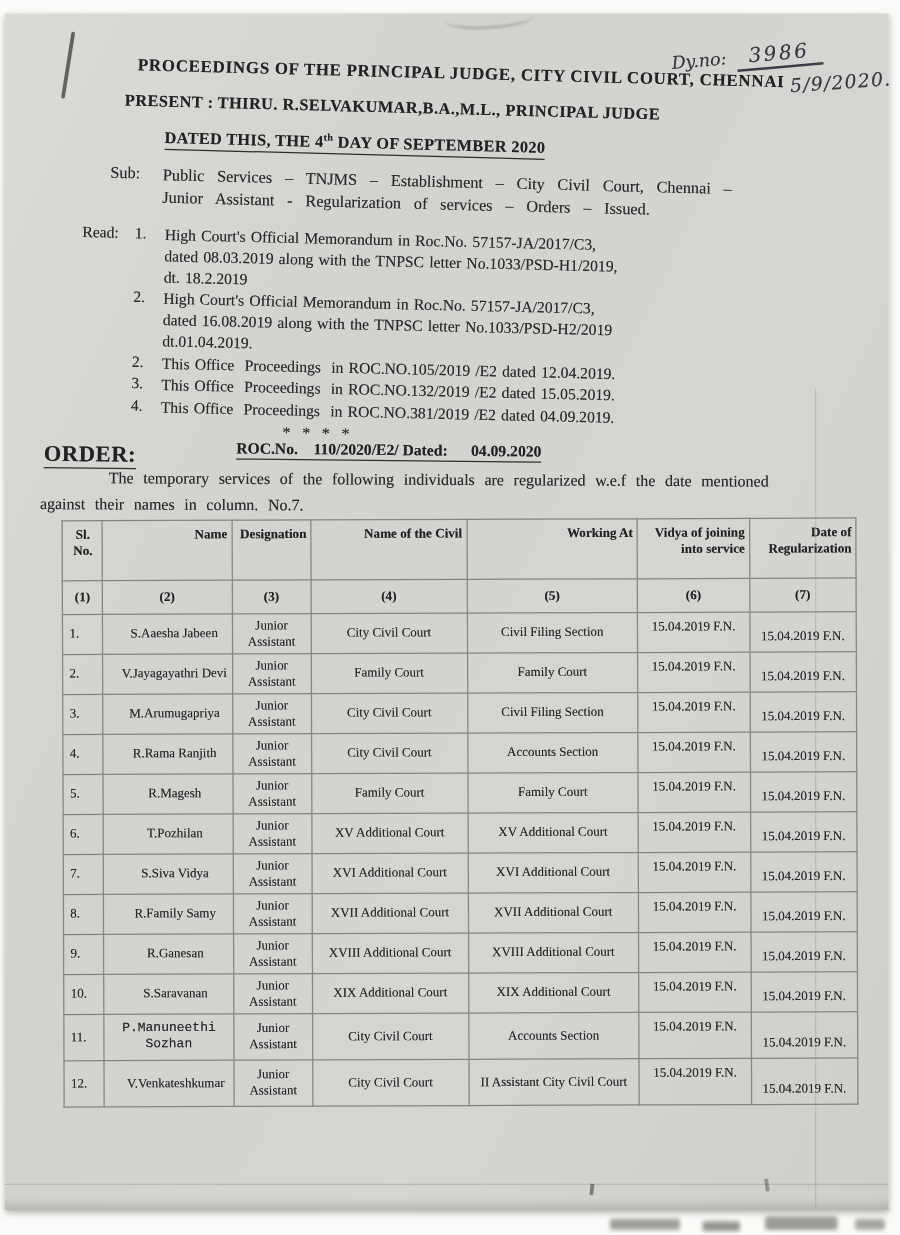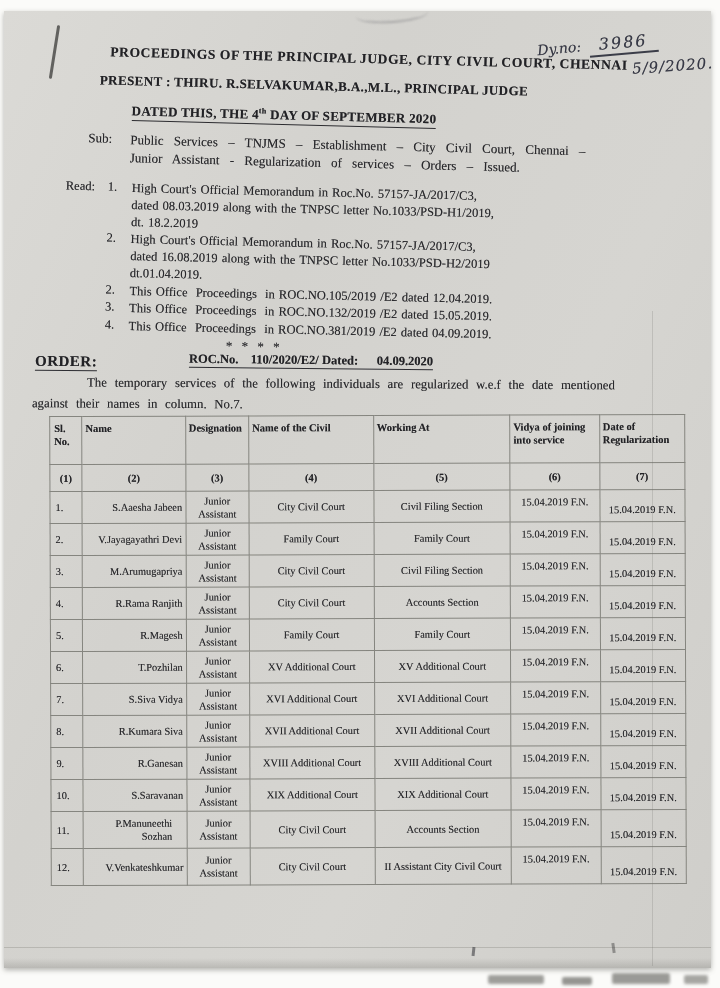--- a/index.html
+++ b/index.html
@@ -37,38 +37,38 @@
   .sub-text{flex:1;font-size:13px;line-height:1.42;white-space:pre-wrap;word-spacing:7px;}
   
   .read-row{left:60px;top:174px;display:flex;transform:rotate(1.3deg);}
   .read-label{width:42px;font-size:12.5px;flex:none;}
   .read-items{width:528px;}
   .read-item{display:flex;margin-bottom:1px;}
   .read-num{width:24px;flex:none;font-size:12.5px;}
   .read-text{flex:1;font-size:12.5px;line-height:1.34;white-space:pre-wrap;word-spacing:1px;}
   .stars{text-align:center;width:300px;font-size:13px;letter-spacing:3px;margin-top:1px;}
   
-  .order-label{left:31px;top:342px;font-weight:bold;font-size:15px;letter-spacing:.5px;border-bottom:1.6px solid #2e2e33;transform:rotate(.6deg);color:#222226;}
+  .order-label{left:31px;top:342px;font-weight:bold;font-size:18px;letter-spacing:.5px;border-bottom:1.6px solid #2e2e33;transform:rotate(.6deg);color:#222226;}
   .roc-line{left:185px;top:342px;font-weight:bold;font-size:12.5px;border-bottom:1.6px solid #2e2e33;white-space:pre;transform:rotate(.6deg);color:#222226;}
   .order-body{left:28px;top:363px;width:676px;font-size:12.8px;line-height:1.62;white-space:pre-wrap;text-indent:55px;word-spacing:4.5px;transform:rotate(.3deg);}
   
   .doc-table{left:46px;top:404px;width:636px;border-collapse:collapse;table-layout:fixed;transform:rotate(-0.2deg);}
   .doc-table th,.doc-table td{border:1px solid #85857f;padding:2px 3px;overflow:hidden;}
-  .doc-table th{font-size:10.5px;font-weight:bold;vertical-align:top;padding-top:5px;text-align:left;line-height:1.25;color:#222226;}
+  .doc-table th{font-size:10.5px;font-weight:bold;vertical-align:top;padding-top:5px;text-align:right;line-height:1.25;color:#222226;}
   .doc-table th.break{word-break:break-all;}
-  .doc-table th.left{text-align:left;padding-left:4px;font-family:Liberation Serif, serif;}
+  .doc-table th.left{text-align:center;padding-left:4px;font-family:Liberation Serif, serif;}
   .tr-head{height:48px;}
   .tr-nums{height:27px;}
   .tr-nums td{text-align:center;font-size:10.5px;font-weight:bold;vertical-align:middle;color:#222226;}
   .tr-data{height:32px;}
   .tr-data.tall{height:37px;}
   .tr-data td{font-size:10.4px;text-align:center;vertical-align:middle;line-height:1.25;color:#26262a;}
   td.c-sl{text-align:left;padding-left:5px;}
-  td.c-name{text-align:right;padding-left:14px;}
-  td.name-narrow{padding-right:14px;}
+  td.c-name{text-align:center;padding-left:14px;}
+  td.name-narrow{padding-right:14px;font-family:Liberation Mono, monospace;}
   td.c-join{vertical-align:top;padding-top:5px;}
   td.c-reg{vertical-align:bottom;padding-bottom:5px;}
   
   .crease-v{left:648px;top:300px;width:1px;height:655px;background:rgba(110,110,105,.22);}
   .crease-h{left:0;top:936px;width:707px;height:1px;background:rgba(110,110,105,.28);}
   .bottom-shade{left:0;bottom:0;width:707px;height:10px;background:linear-gradient(rgba(0,0,0,0),rgba(90,90,85,.22));}
   .mark-1{left:468px;top:936px;width:3px;height:9px;background:rgba(50,50,55,.55);filter:blur(.4px);transform:rotate(6deg);}
   .mark-2{left:608px;top:932px;width:3px;height:10px;background:rgba(60,60,60,.45);filter:blur(.5px);transform:rotate(-8deg);}
   .blob{position:absolute;filter:blur(1.5px);border-radius:2px;}
   .blob1{left:488px;top:975px;width:56px;height:9px;background:#8e8e8a;opacity:.85;}
@@ -224,21 +224,21 @@
       <td class="c-sl">7.</td>
       <td class="c-name">S.Siva Vidya</td>
       <td>Junior Assistant</td>
       <td>XVI Additional Court</td>
       <td>XVI Additional Court</td>
       <td class="c-join">15.04.2019 F.N.</td>
       <td class="c-reg">15.04.2019 F.N.</td>
     </tr>
     <tr class="tr-data">
       <td class="c-sl">8.</td>
-      <td class="c-name">R.Kumara Siva</td>
+      <td class="c-name">R.Family Samy</td>
       <td>Junior Assistant</td>
       <td>XVII Additional Court</td>
       <td>XVII Additional Court</td>
       <td class="c-join">15.04.2019 F.N.</td>
       <td class="c-reg">15.04.2019 F.N.</td>
     </tr>
     <tr class="tr-data">
       <td class="c-sl">9.</td>
       <td class="c-name">R.Ganesan</td>
       <td>Junior Assistant</td>

